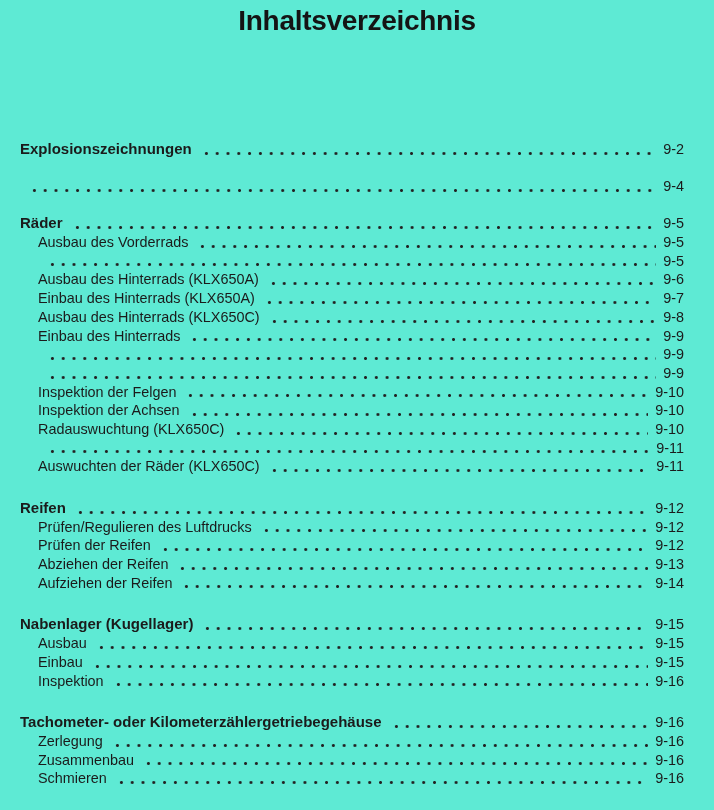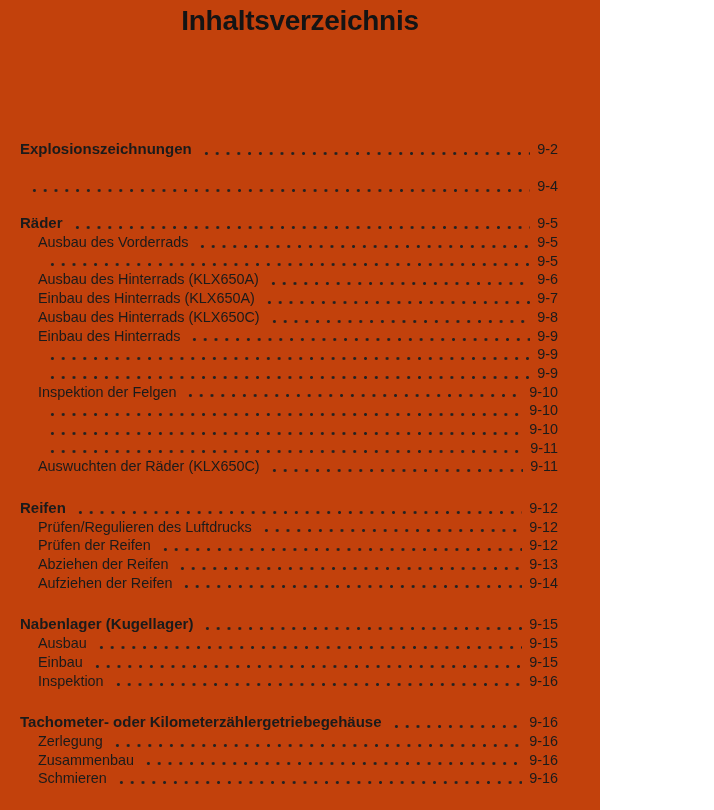--- a/index.html
+++ b/index.html
@@ -7,37 +7,37 @@
     padding: 0;
     background: #ffffff;
     width: 714px;
     height: 810px;
     overflow: hidden;
     font-family: "Liberation Sans", sans-serif;
     color: #1b1b1b;
   }
   .page {
     position: relative;
-    width: 600px;
+    width: 714px;
     height: 810px;
-    background: #c2410c;
+    background: #5eead4;
   }
   .title {
     padding-top: 5px;
     text-align: center;
     font-size: 28px;
     font-weight: bold;
     letter-spacing: -0.3px;
     color: #141414;
   }
   .toc {
     position: absolute;
     top: 140px;
     left: 20px;
-    right: 42px;
+    right: 30px;
   }
   .section { margin-top: 18.5px; }
   .section:first-child { margin-top: 0; }
   .section.lg { margin-top: 23px; }
   .row {
     display: flex;
     align-items: baseline;
     height: 18.7px;
     line-height: 18.7px;
     font-size: 14.4px;
@@ -127,24 +127,26 @@
       <div class="row sub">
         <span class="dots"></span>
         <span class="pg">9-9</span>
       </div>
       <div class="row sub">
         <span class="label">Inspektion der Felgen</span>
         <span class="dots"></span>
         <span class="pg">9-10</span>
       </div>
       <div class="row sub">
+        <span class="label">Inspektion der Achsen</span>
         <span class="dots"></span>
         <span class="pg">9-10</span>
       </div>
       <div class="row sub">
+        <span class="label">Radauswuchtung (KLX650C)</span>
         <span class="dots"></span>
         <span class="pg">9-10</span>
       </div>
       <div class="row sub">
         <span class="dots"></span>
         <span class="pg">9-11</span>
       </div>
       <div class="row sub">
         <span class="label">Auswuchten der Räder (KLX650C)</span>
         <span class="dots"></span>

